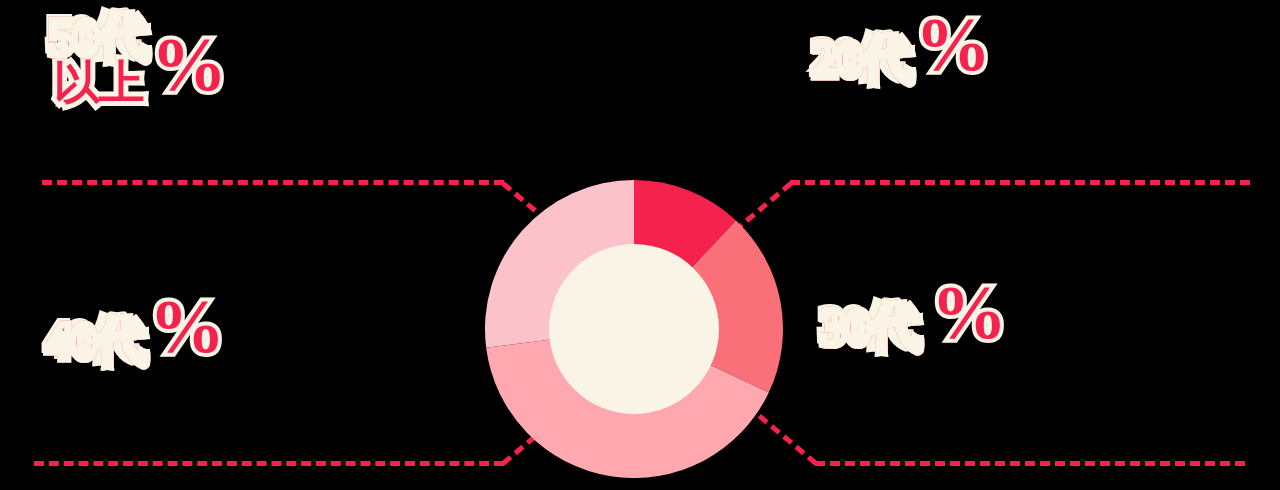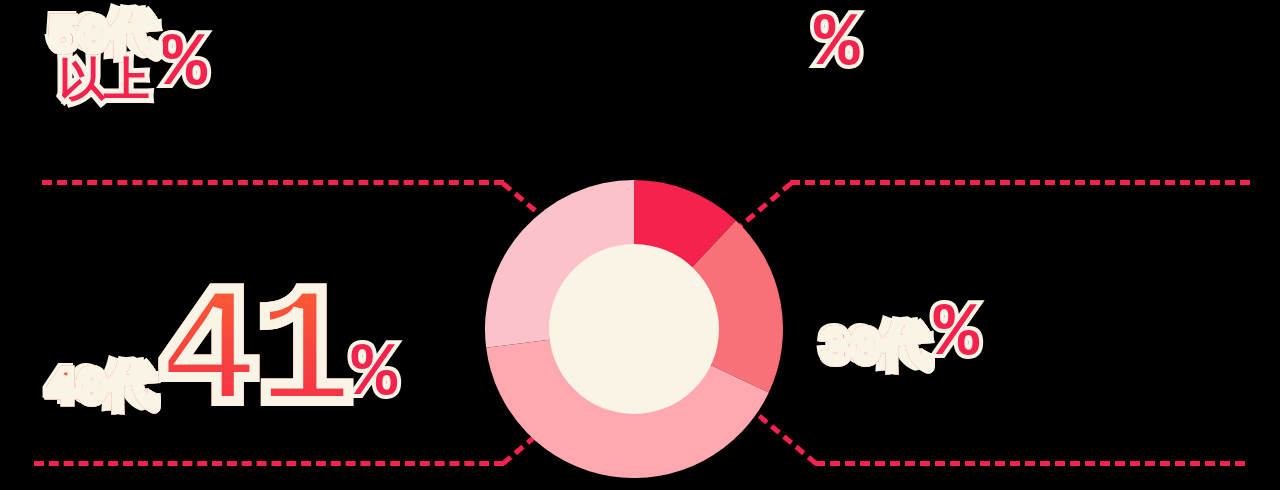--- a/index.html
+++ b/index.html
@@ -6,21 +6,21 @@
     margin: 0;
     padding: 0;
     background: #000000;
   }
   #stage {
     position: relative;
     width: 1280px;
     height: 490px;
     background: #000000;
     overflow: hidden;
-    font-family: Liberation Mono, monospace;
+    font-family: Liberation Serif, serif;
   }
 
   
   #donut-wrap {
     position: absolute;
     left: 485px;
     top: 180px;
     width: 298px;
     height: 298px;
   }
@@ -154,38 +154,40 @@
       </span>
       <span class="stroked">
         <span class="age-line-2 outline">以上</span>
         <span class="age-line-2 fill" style="-webkit-text-stroke:0;">以上</span>
       </span>
     </div>
     <span class="pct-sign">%</span>
   </div>
 
   <div class="label-group" style="left:812px; top:6px;">
+    <div class="age-block">
+      <span class="stroked">
+        <span class="age-line-2 outline">20代</span>
+        <span class="age-line fill">20代</span>
+      </span>
+    </div>
     <span class="pct-sign">%</span>
   </div>
 
   <div class="label-group" style="left:46px; top:288px;">
     <div class="age-block">
       <span class="stroked">
         <span class="age-line-2 outline">40代</span>
         <span class="age-line fill">40代</span>
       </span>
     </div>
-    <span class="stroked">
-      <span class="pct-num outline">41</span>
-      <span class="pct-num fill">41</span>
-    </span>
     <span class="pct-sign">%</span>
   </div>
 
-  <div class="label-group" style="left:820px; top:296px;">
+  <div class="label-group" style="left:820px; top:274px;gap:8px;">
     <div class="age-block">
       <span class="stroked">
         <span class="age-line-2 outline">30代</span>
         <span class="age-line fill">30代</span>
       </span>
     </div>
     <span class="pct-sign">%</span>
   </div>
 
 </div>

